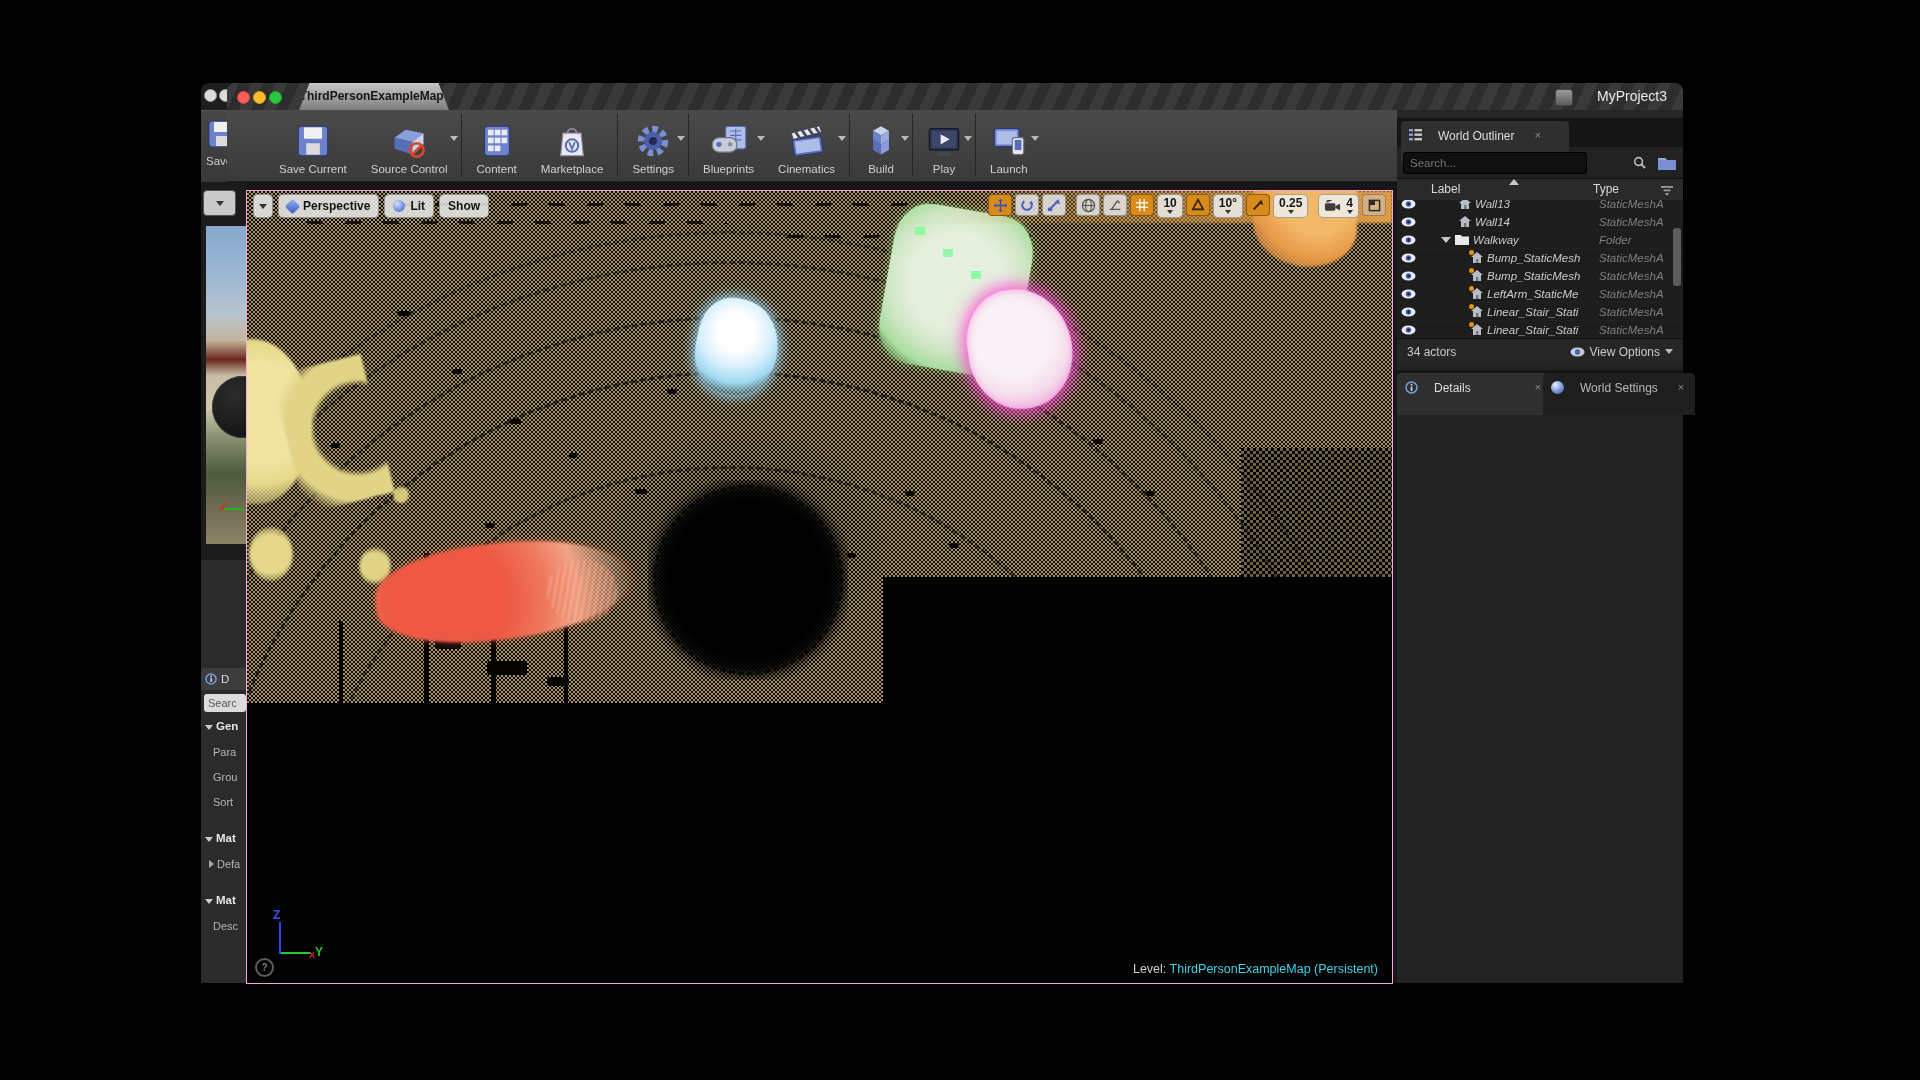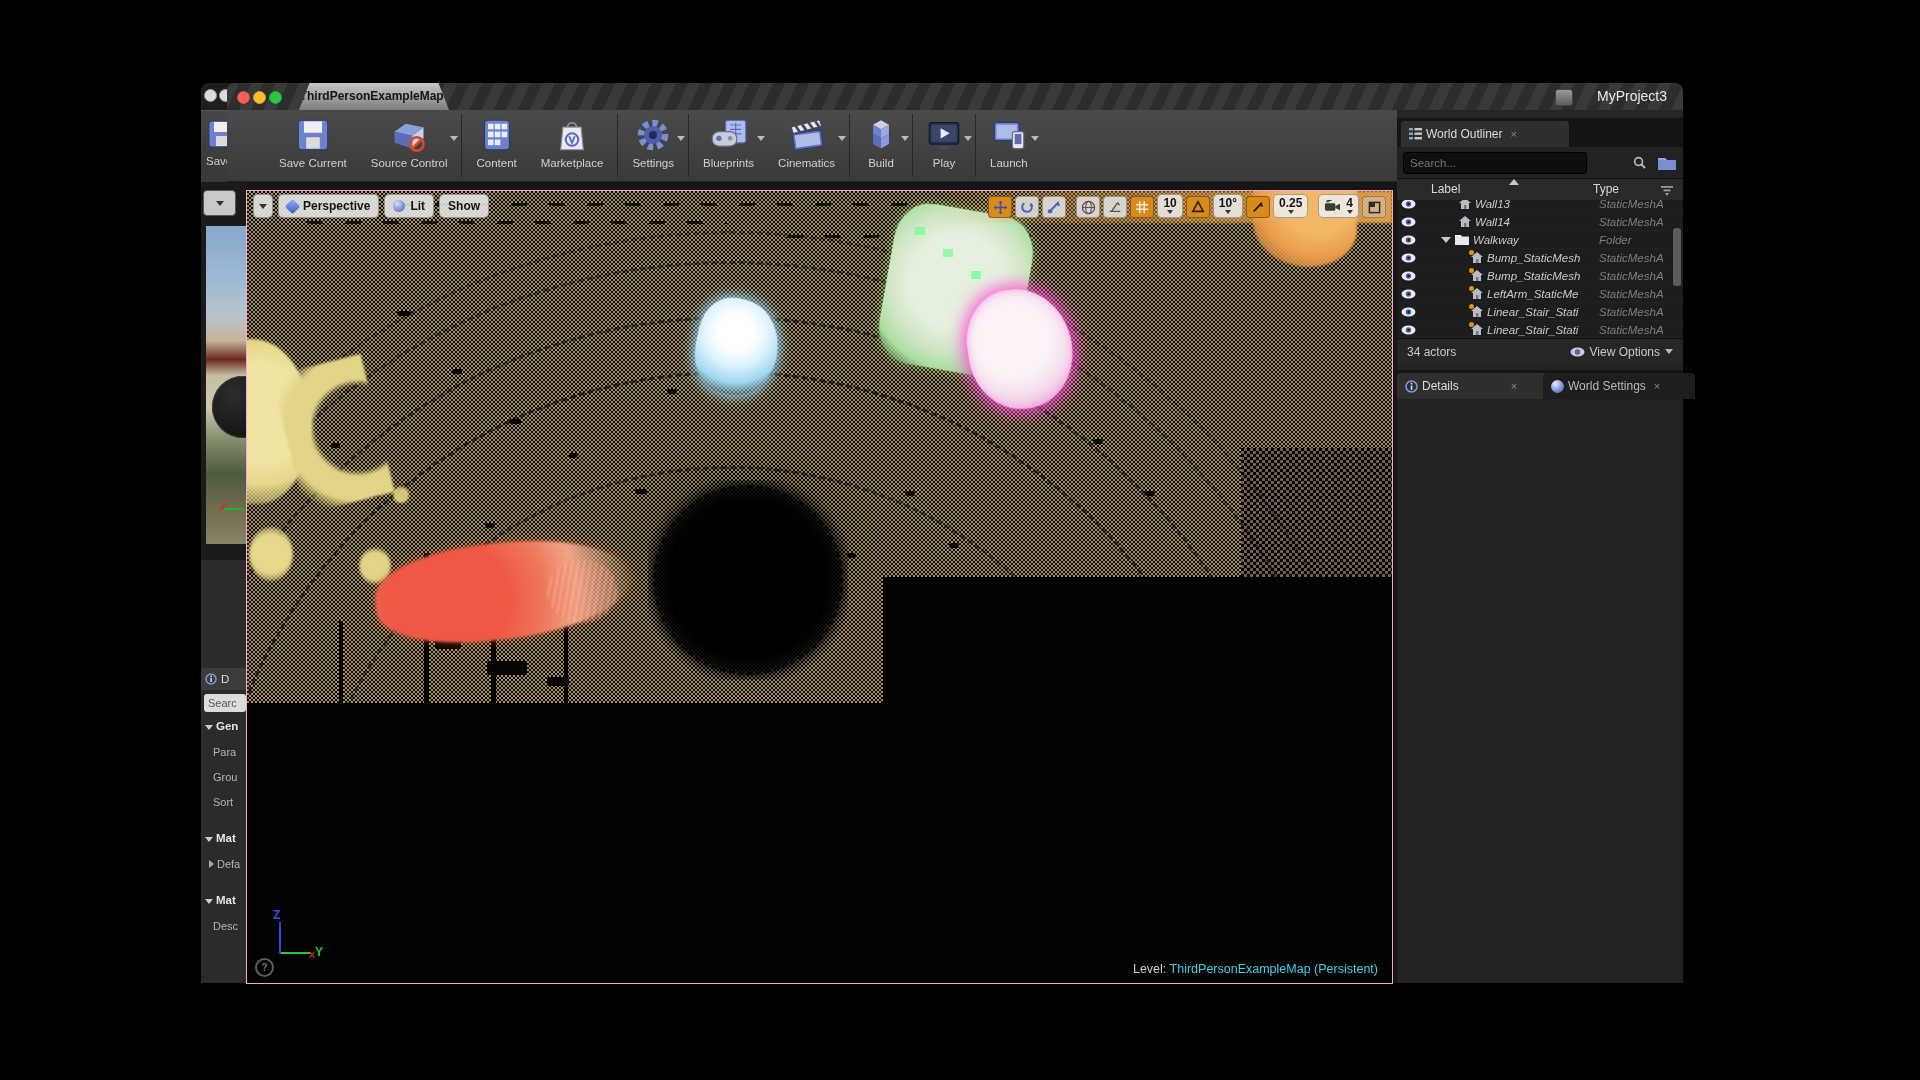--- a/index.html
+++ b/index.html
@@ -21,21 +21,21 @@
   #titlebar{left:227px;top:83px;width:1456px;height:27px;border-radius:8px 8px 0 0;
     background:repeating-linear-gradient(115deg,#3a3a3a 0 11px,#2d2d2d 11px 22px);}
   .tlight{position:absolute;top:8px;width:11px;height:11px;border-radius:50%;}
   #map-tab{position:absolute;left:72px;top:0;width:150px;height:27px;
     background:linear-gradient(#c6c6c6,#7e7e7e);clip-path:polygon(7% 0,93% 0,100% 100%,0 100%);
     color:#161616;font-size:12px;font-weight:bold;text-align:center;line-height:27px;}
   #win-title{position:absolute;right:16px;top:5px;color:#e9e9e9;font-size:14px;}
   #app-badge{position:absolute;right:110px;top:6px;width:16px;height:15px;border-radius:3px;background:linear-gradient(#9a9a9a,#5d5d5d);border:1px solid #444;}
 
   #toolbar{left:227px;top:110px;width:1456px;height:72px;background:linear-gradient(#4a4a4a,#3a3a3a);border-bottom:1px solid #202020;display:flex;align-items:stretch;padding-left:40px;box-sizing:border-box;}
-  .tb-btn{position:relative;display:flex;flex-direction:column;align-items:center;justify-content:flex-start;padding:5px 12px 0 12px;cursor:default;}
+  .tb-btn{position:relative;display:flex;flex-direction:column;align-items:center;justify-content:center;padding:5px 12px 0 12px;cursor:default;}
   .tb-btn .ic{height:40px;display:flex;align-items:center;}
   .tb-label{color:#cfcfcf;font-size:11.5px;margin-top:2px;white-space:nowrap;}
   .tb-sep{width:1px;background:#262626;margin:4px 2px;}
   .tb-caret{position:absolute;right:1px;top:26px;width:0;height:0;border-left:4px solid transparent;border-right:4px solid transparent;border-top:5px solid #b8b8b8;}
 
   
   #viewport{left:246px;top:190px;width:1145px;height:792px;background:#000;border:1px solid #f9a8d4;overflow:hidden;}
   #checker{position:absolute;left:0;top:0;width:1145px;height:514px;
     background:repeating-conic-gradient(#a3926e 0% 25%,#120e07 25% 50%) 0 0/4px 4px;}
   #checker-dense{position:absolute;left:994px;top:257px;width:151px;height:129px;
@@ -52,35 +52,35 @@
   .blob{position:absolute;}
 
   
   #vp-toolbar{position:absolute;left:0;top:0;width:100%;height:30px;display:flex;align-items:center;padding:2px 6px;box-sizing:border-box;gap:5px;}
   .vbtn{background:rgba(238,238,238,.85);border:1px solid rgba(70,70,70,.45);border-radius:5px;height:22px;display:flex;align-items:center;gap:5px;padding:0 8px;color:#141414;font-size:12px;font-weight:bold;white-space:nowrap;}
   .vbtn.sm{padding:0 5px;}
   .vico{width:22px;height:20px;border-radius:4px;background:rgba(230,230,230,.85);border:1px solid rgba(70,70,70,.45);display:flex;align-items:center;justify-content:center;}
   .vico.on{background:#d88a1a;border-color:rgba(90,60,10,.6);}
   .vval{display:flex;flex-direction:column;align-items:center;line-height:11px;}
   .vval .c{width:0;height:0;border-left:3px solid transparent;border-right:3px solid transparent;border-top:4px solid #333;margin-top:1px;}
-  #vp-right{margin-left:auto;display:flex;align-items:flex-end;gap:3px;}
+  #vp-right{margin-left:auto;display:flex;align-items:flex-start;gap:3px;}
   .gem{width:11px;height:11px;background:linear-gradient(135deg,#9ab4f4,#3a56c0);transform:rotate(45deg);border-radius:2px;}
   .sphere{width:12px;height:12px;border-radius:50%;background:radial-gradient(circle at 35% 30%,#cfe0ff,#3a56c0);}
   .caret-d{width:0;height:0;border-left:4px solid transparent;border-right:4px solid transparent;border-top:5px solid #333;}
 
   #level-line{position:absolute;right:14px;bottom:7px;font-size:12.5px;}
   #level-line .lab{color:#cfcfcf;}
   #level-line .val{color:#3fd2e8;}
   #axis{position:absolute;left:18px;bottom:16px;width:70px;height:55px;}
   #help-circ{position:absolute;left:8px;bottom:6px;width:15px;height:15px;border:2px solid #5c5c5c;border-radius:50%;color:#7a7a7a;font-size:10px;font-weight:bold;text-align:center;line-height:15px;}
 
   
   #panel{left:1397px;top:118px;width:286px;height:865px;background:#222;}
   #pan-tabbar{position:absolute;left:0;top:0;width:100%;height:29px;background:#151515;}
-  .ptab{position:absolute;display:flex;align-items:center;gap:4px;padding:0 8px;height:26px;border-radius:4px 4px 0 0;font-size:12px;color:#dcdcdc;}
+  .ptab{position:absolute;display:flex;gap:16px;padding:8px 8px;height:26px;border-radius:4px 4px 0 0;font-size:12px;color:#dcdcdc;}
   .ptab .x{color:#8a8a8a;font-size:11px;margin-left:4px;}
   #outliner-tab{left:4px;top:3px;width:152px;background:#2f2f2f;}
   #search-row{position:absolute;left:0;top:32px;width:100%;height:26px;display:flex;align-items:center;padding:0 6px;box-sizing:border-box;gap:5px;}
   #search-box{flex:1;height:20px;background:#0f0f0f;border:1px solid #000;border-radius:3px;color:#c8c8c8;font-size:11.5px;padding:0 22px 0 6px;outline:none;}
   #search-box::placeholder{color:#777;}
   #hdr-row{position:absolute;left:0;top:60px;width:100%;height:22px;background:#2a2a2a;border-top:1px solid #111;border-bottom:1px solid #111;color:#d8d8d8;font-size:12px;}
   #olist{position:absolute;left:0;top:82px;width:100%;height:137px;background:#1d1d1d;overflow:hidden;font-style:italic;}
   .orow{position:relative;height:17px;display:flex;align-items:center;font-size:11.5px;border-bottom:1px solid rgba(255,255,255,.02);}
   .orow .eye{width:22px;display:flex;justify-content:center;flex-shrink:0;}
   .olabel{color:#c9c9c9;white-space:nowrap;overflow:hidden;flex:1;}

